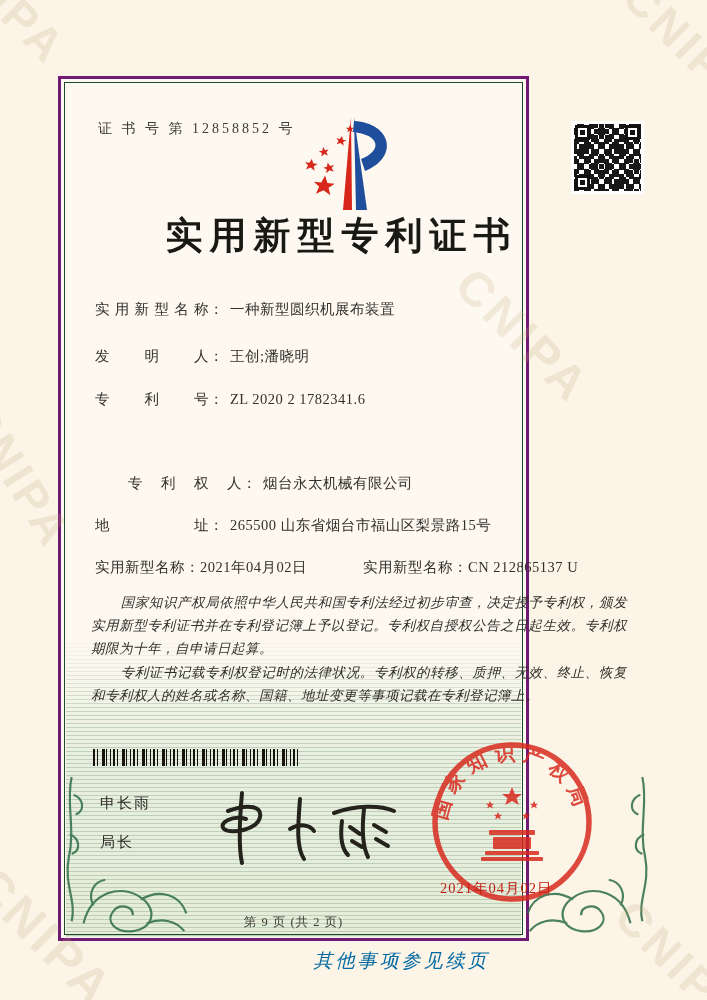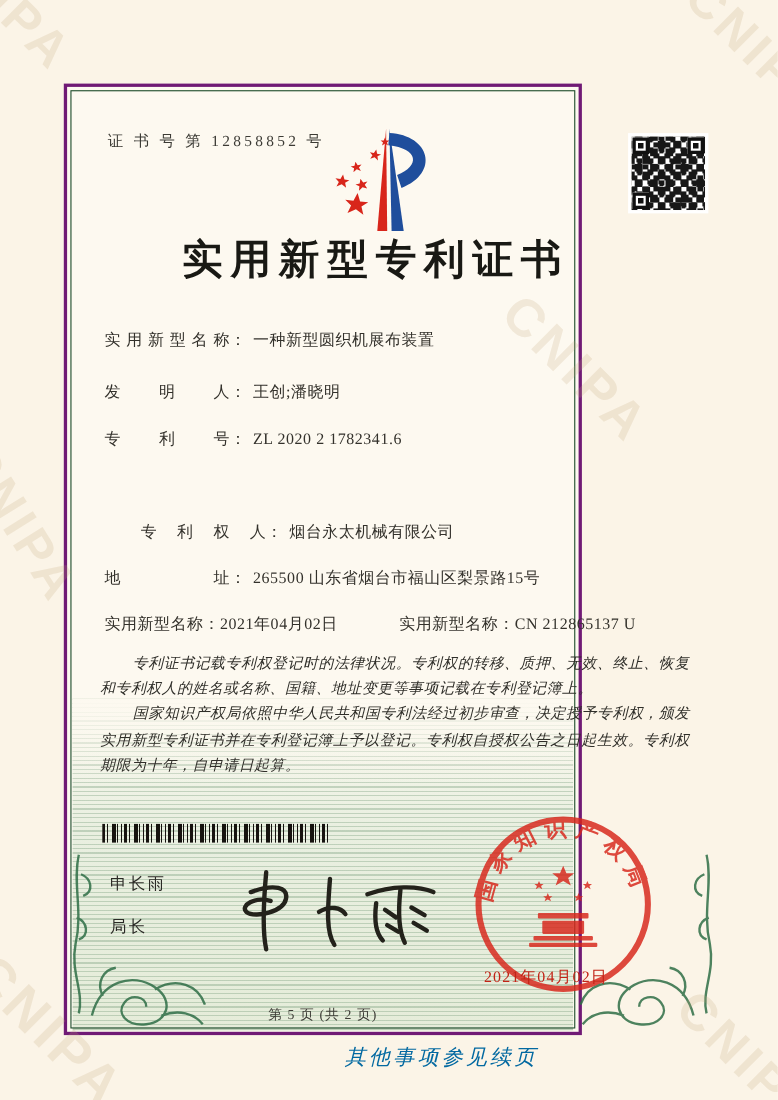--- a/index.html
+++ b/index.html
@@ -167,22 +167,22 @@
     </div>
 
     <div class="grant-row">
       <span>实用新型名称</span><span>：</span><span>2021年04月02日</span>
       <span class="grant-no">
         <span>实用新型名称</span><span>：</span><span>CN 212865137 U</span>
       </span>
     </div>
 
     <div class="paras">
+      <p>国家知识产权局依照中华人民共和国专利法经过初步审查，决定授予专利权，颁发实用新型专利证书并在专利登记簿上予以登记。专利权自授权公告之日起生效。专利权期限为十年，自申请日起算。</p>
       <p>专利证书记载专利权登记时的法律状况。专利权的转移、质押、无效、终止、恢复和专利权人的姓名或名称、国籍、地址变更等事项记载在专利登记簿上。</p>
-      <p>国家知识产权局依照中华人民共和国专利法经过初步审查，决定授予专利权，颁发实用新型专利证书并在专利登记簿上予以登记。专利权自授权公告之日起生效。专利权期限为十年，自申请日起算。</p>
     </div>
 
     <div class="barcode"></div>
 
     <div class="signer-title">局长</div>
     <div class="signer-name">申长雨</div>
 
     <svg class="signature" viewBox="0 0 210 85">
       <g fill="none" stroke="#23221b" stroke-width="4" stroke-linecap="round">
         <path d="M30,26 C52,18 64,22 62,32 C60,44 34,50 26,44 C20,38 34,30 48,34"></path>
@@ -237,17 +237,17 @@
         <path d="M8,2 C2,28 12,54 5,84 C0,110 13,128 8,148"></path>
         <path d="M10,20 C20,24 22,36 12,40"></path>
         <path d="M6,60 C16,64 18,76 8,80"></path>
         <path d="M20,150 C28,118 58,110 78,124 C96,136 90,156 70,158 C52,160 42,148 50,138 C56,130 70,132 70,142"></path>
         <path d="M78,126 C98,114 118,122 124,140"></path>
         <path d="M84,150 C100,144 114,148 122,158"></path>
         <path d="M30,132 C24,120 30,108 42,106"></path>
       </g>
     </svg>
 
-    <div class="page-indicator">第 5 页 (共 2 页)</div>
+    <div class="page-indicator">第 9 页 (共 2 页)</div>
   </div>
 </div>
 
 <div class="note">其他事项参见续页</div>
 
 </body></html>

